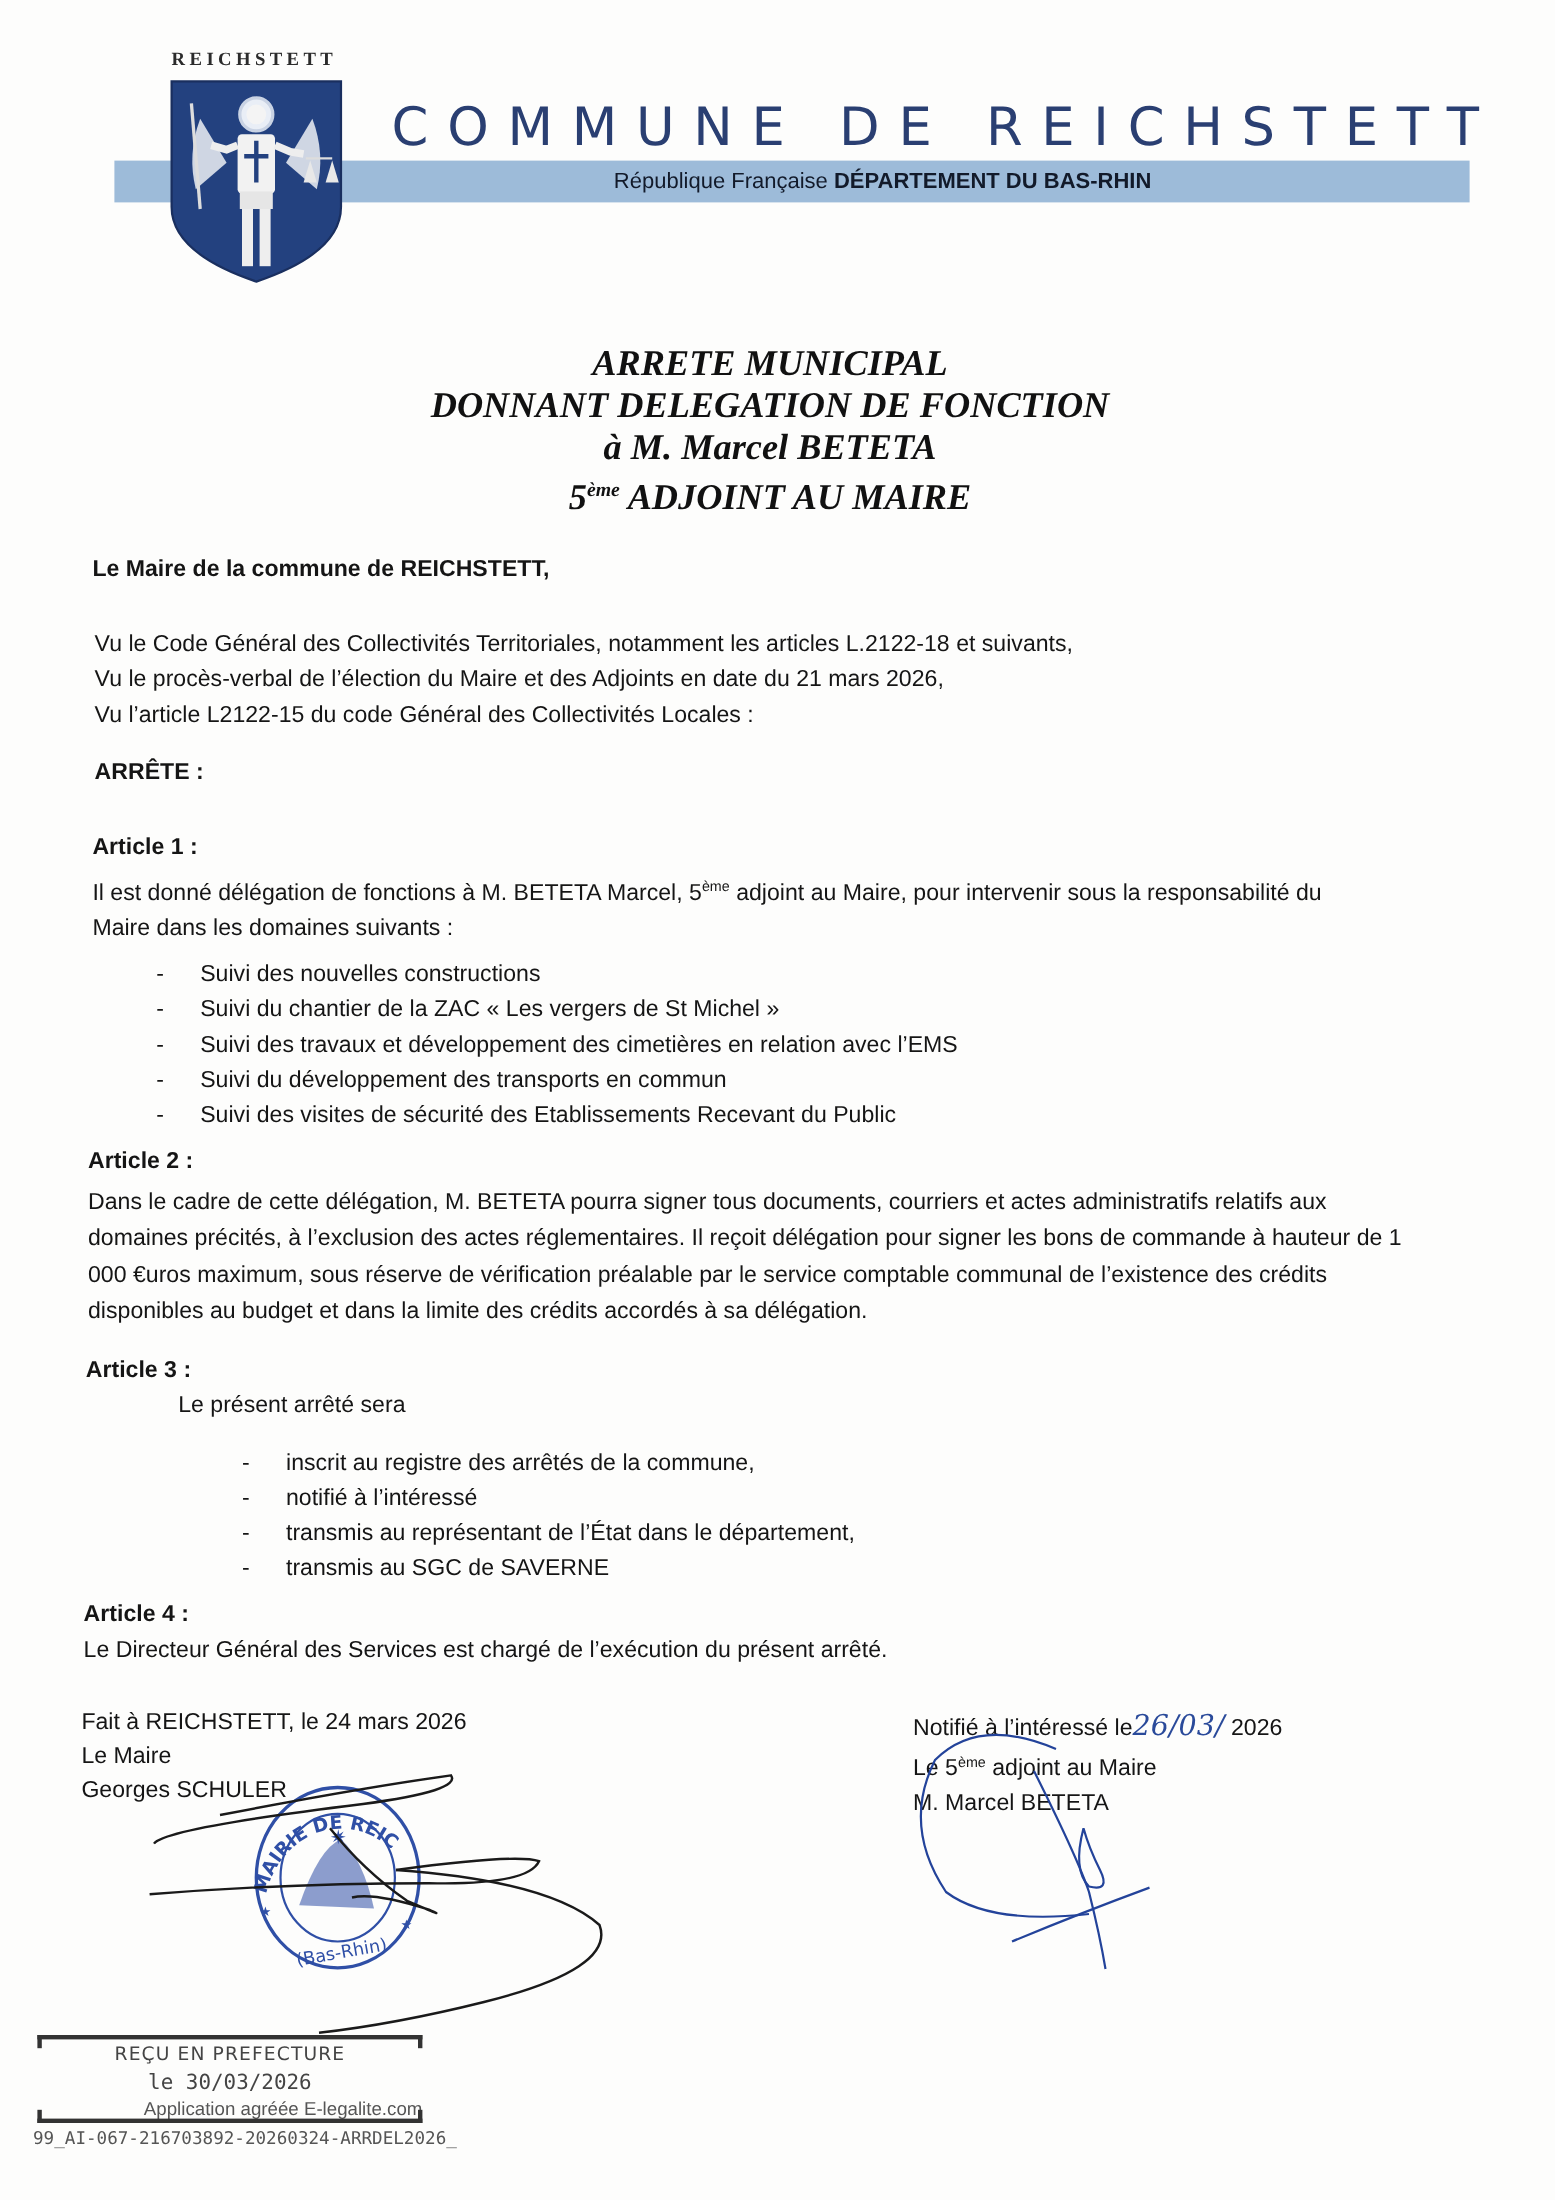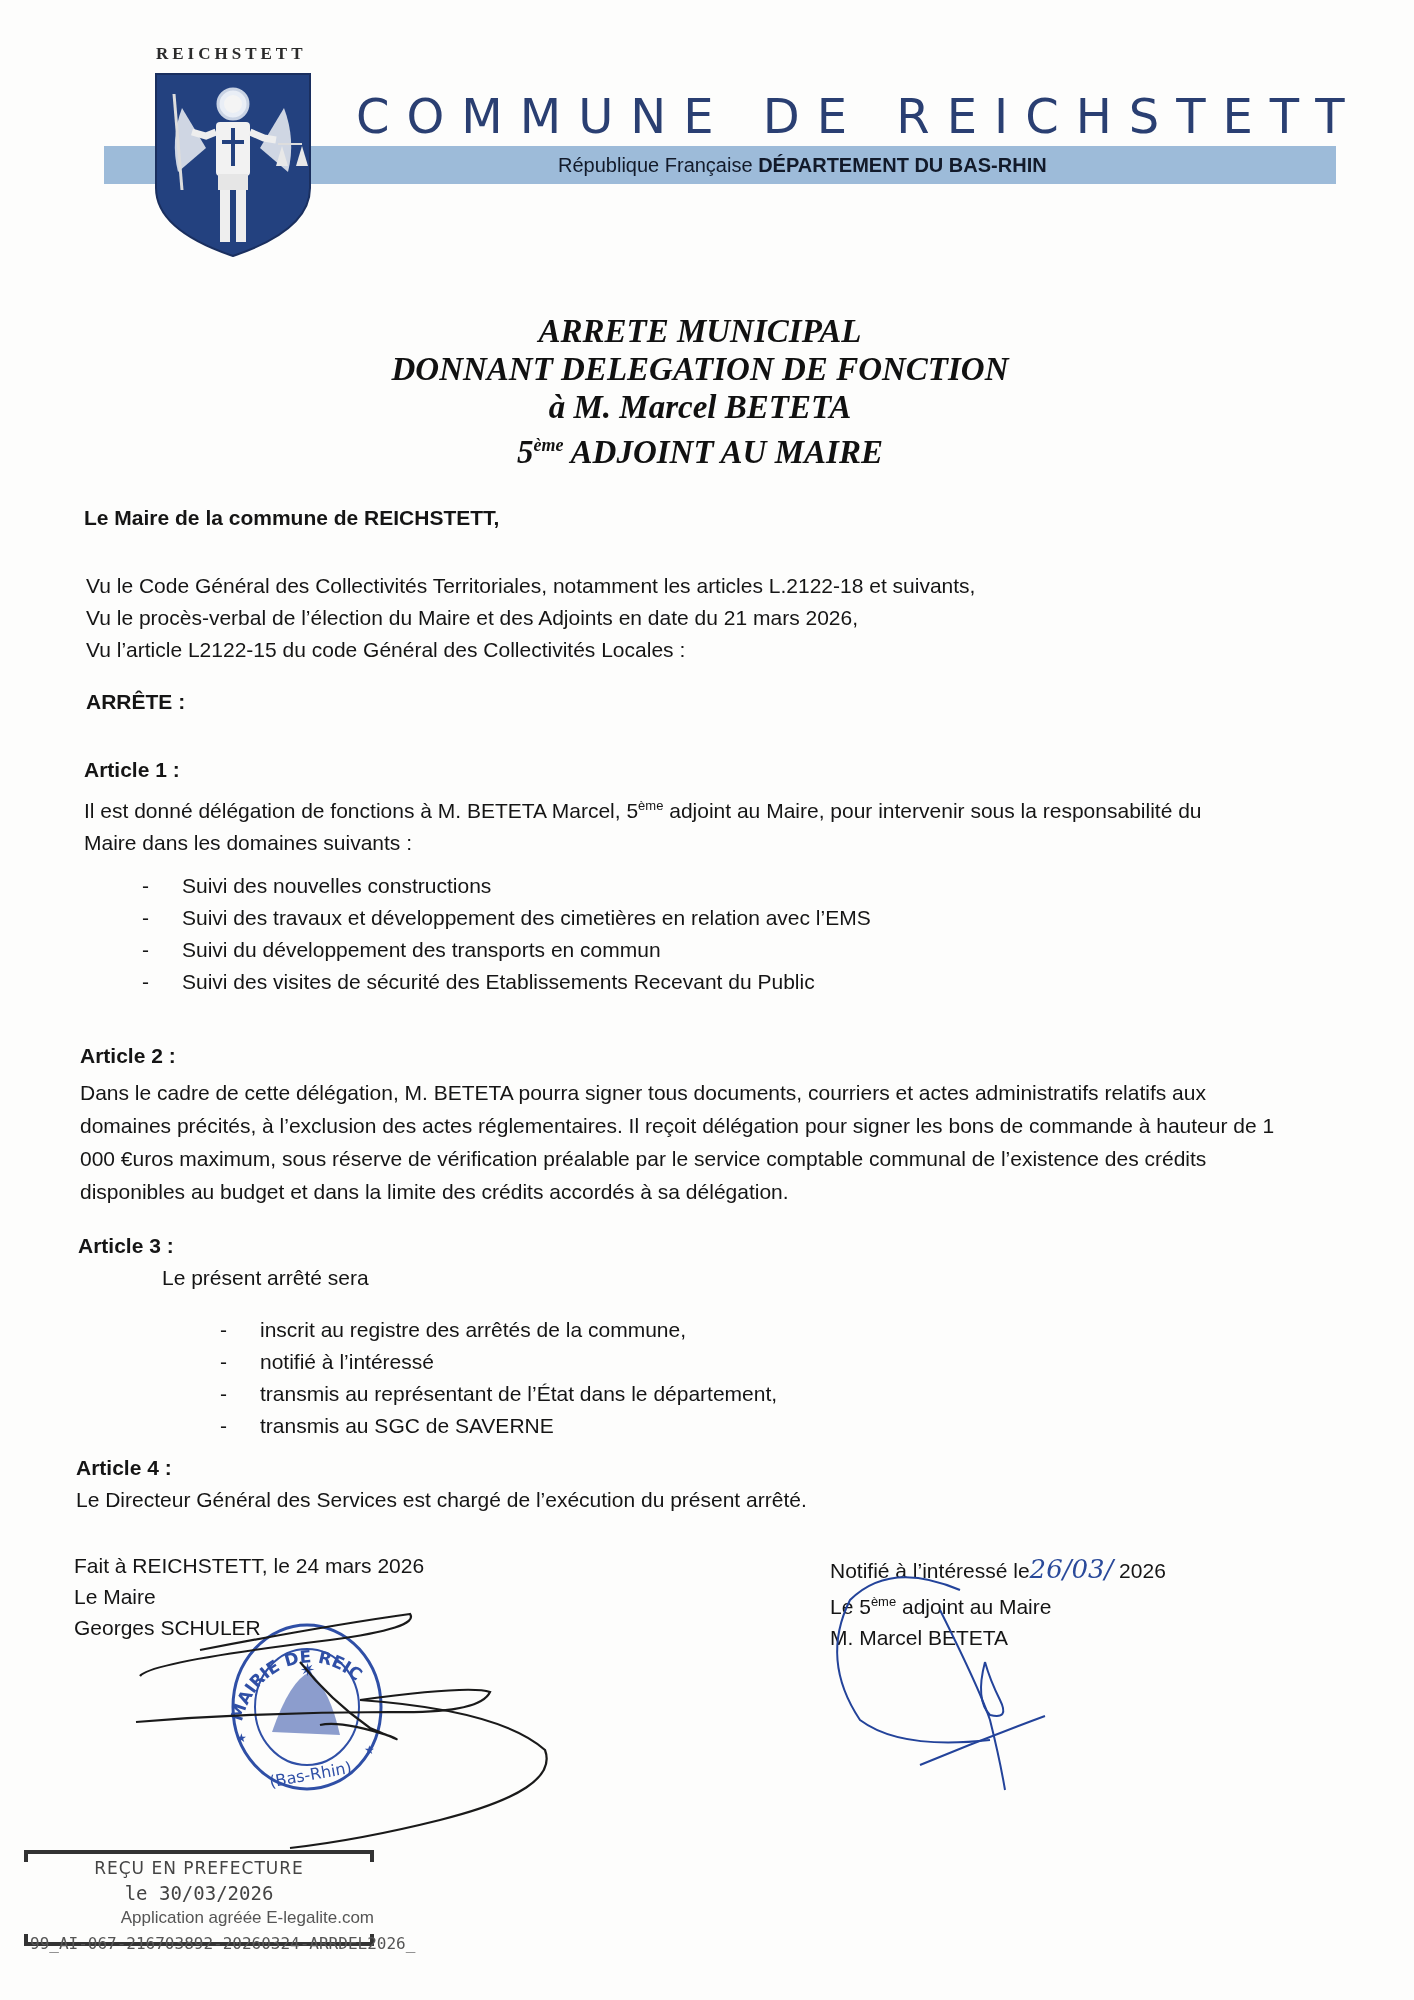--- a/index.html
+++ b/index.html
@@ -60,21 +60,21 @@
 
   .sig { font-family: "Liberation Sans", sans-serif; font-size: 21px; line-height: 31px; color: #151515; }
   .sig-left { left: 74px; top: 1550px; }
   .sig-right { left: 830px; top: 1554px; }
   .hand-date { font-family: "DejaVu Serif", serif; font-style: italic; color: #2a4a9a; font-size: 26px; }
 
   .stamp-svg { left: 0; top: 0; width: 1414px; height: 2000px; pointer-events: none; }
 
   
   .pref-box {
-    left: 24px; top: 1850px; width: 350px; height: 96px;
+    left: 34px; top: 1850px; width: 350px; height: 80px;
   }
   .pref-top { position: absolute; left: 0; top: 0; width: 350px; height: 12px;
     border-top: 4px solid #333; border-left: 4px solid #333; border-right: 4px solid #333; box-sizing: border-box; }
   .pref-bot { position: absolute; left: 0; bottom: 0; width: 350px; height: 12px;
     border-bottom: 4px solid #333; border-left: 4px solid #333; border-right: 4px solid #333; box-sizing: border-box; }
   .pref-l1 { position: absolute; left: 0; top: 8px; width: 350px; text-align: center;
     font-family: "DejaVu Sans", sans-serif; font-size: 17px; color: #444; letter-spacing: 1px; }
   .pref-l2 { position: absolute; left: 0; top: 32px; width: 350px; text-align: center;
     font-family: "DejaVu Sans Mono", monospace; font-size: 19px; color: #444; }
   .pref-l3 { position: absolute; left: 0; top: 58px; width: 350px; text-align: right;
@@ -122,20 +122,21 @@
   <div>Vu le Code Général des Collectivités Territoriales, notamment les articles L.2122-18 et suivants,</div>
   <div>Vu le procès-verbal de l’élection du Maire et des Adjoints en date du 21 mars 2026,</div>
   <div>Vu l’article L2122-15 du code Général des Collectivités Locales :</div>
 </div>
 <div class="abs text bold arrete">ARRÊTE :</div>
 
 <div class="abs text art-head art1-head">Article 1 :</div>
 <div class="abs text art1-body"><span>Il est donné délégation de fonctions à M. BETETA Marcel, 5</span><sup>ème</sup><span> adjoint au Maire, pour intervenir sous la responsabilité du Maire dans les domaines suivants :</span></div>
 <ul class="abs text dash art1-list">
   <li>Suivi des nouvelles constructions</li>
+  <li>Suivi du chantier de la ZAC « Les vergers de St Michel »</li>
   <li>Suivi des travaux et développement des cimetières en relation avec l’EMS</li>
   <li>Suivi du développement des transports en commun</li>
   <li>Suivi des visites de sécurité des Etablissements Recevant du Public</li>
 </ul>
 
 <div class="abs text art-head art2-head">Article 2 :</div>
 <div class="abs text art2-body">Dans le cadre de cette délégation, M. BETETA pourra signer tous documents, courriers et actes administratifs relatifs aux domaines précités, à l’exclusion des actes réglementaires. Il reçoit délégation pour signer les bons de commande à hauteur de 1 000 €uros maximum, sous réserve de vérification préalable par le service comptable communal de l’existence des crédits disponibles au budget et dans la limite des crédits accordés à sa délégation.</div>
 
 <div class="abs text art-head art3-head">Article 3 :</div>
 <div class="abs text art3-intro">Le présent arrêté sera</div>

